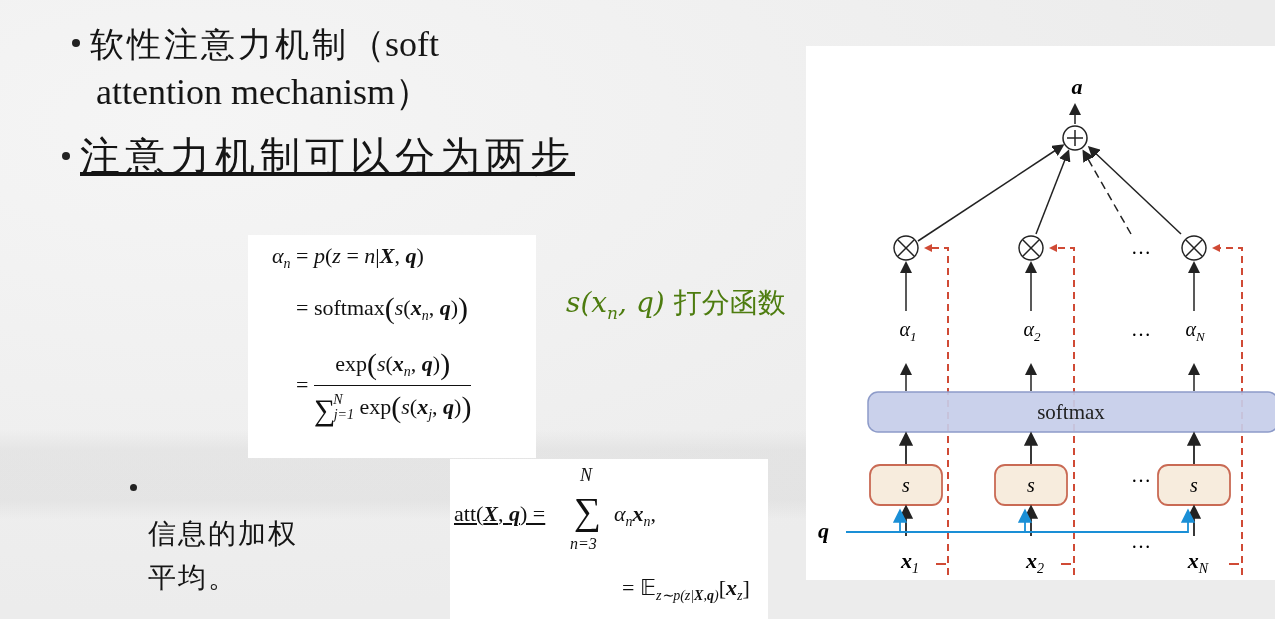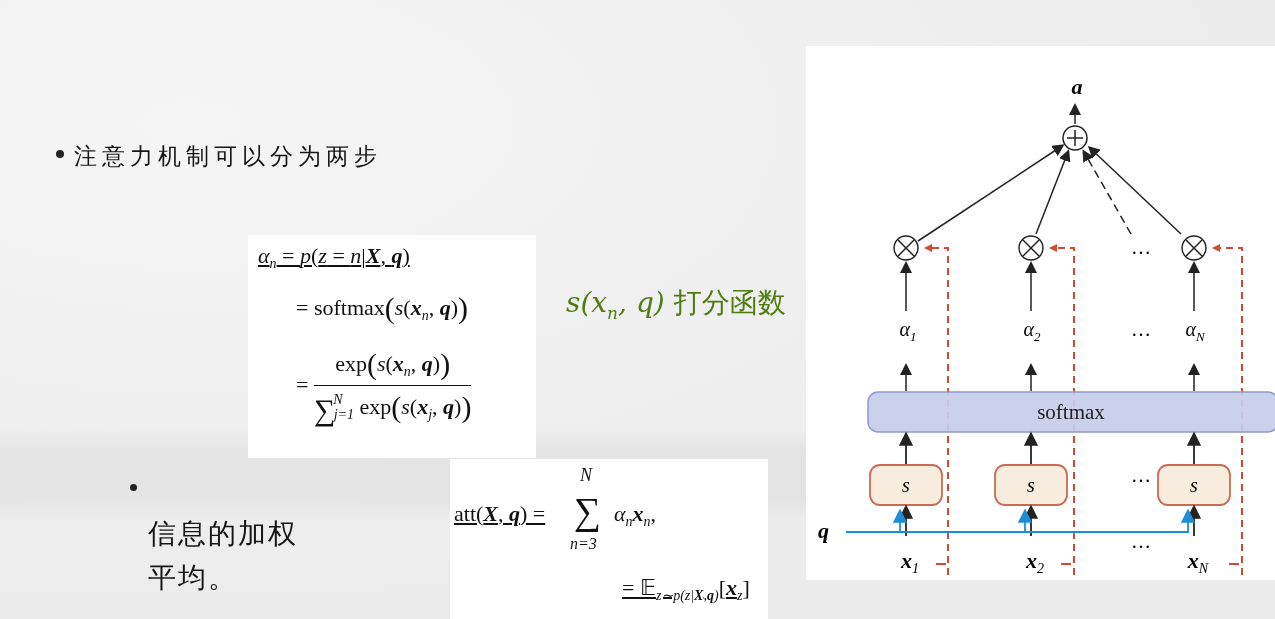--- a/index.html
+++ b/index.html
@@ -8,21 +8,21 @@
     background:
       linear-gradient(180deg, rgba(255,255,255,0) 0px, rgba(255,255,255,0) 430px, rgba(200,200,200,0.25) 450px, rgba(200,200,200,0.25) 500px, rgba(255,255,255,0) 520px),
       radial-gradient(ellipse at 15% 20%, #f5f5f5 0%, #ececec 70%),
       #eeeeee;}
   .slide{position:absolute;inset:0;}
   .bullet{position:absolute;font-family:"DejaVu Serif",serif;color:#151515;}
   .bullet .dot{display:inline-block;width:8px;height:8px;border-radius:50%;background:#222;vertical-align:middle;margin-right:10px;position:relative;top:-4px;}
   .b1{left:72px;top:20px;font-size:34px;line-height:48px;letter-spacing:3px;width:480px;}
   .b1 .lat{font-family:"Liberation Serif",serif;letter-spacing:0;font-size:36px;}
   .b1 .l2{padding-left:24px;display:block;}
-  .b2{left:56px;top:132px;font-size:23px;line-height:48px;letter-spacing:5px;}
+  .b2{left:62px;top:132px;font-size:40px;line-height:48px;letter-spacing:5px;text-decoration:underline;}
   .b3{left:130px;top:190px;font-size:28px;line-height:40px;letter-spacing:3px;}
   .b3 .dot,.b4 .dot{width:7px;height:7px;margin-right:10px;}
   .b3 .greek{font-family:"DejaVu Serif",serif;font-style:italic;letter-spacing:0;}
   .b4{left:130px;top:468px;font-size:28px;line-height:44px;letter-spacing:2px;width:190px;}
   .b4 .l2{display:block;padding-left:18px;}
   .formula-box{position:absolute;background:#fff;}
   .f1{left:248px;top:235px;width:288px;height:223px;}
   .f2{left:450px;top:459px;width:318px;height:160px;}
   .math{position:absolute;font-family:"Liberation Serif",serif;font-size:22px;white-space:nowrap;color:#111;}
   .math i{font-style:italic;}
@@ -39,28 +39,32 @@
   .red-note .lat .sub{font-size:17px;vertical-align:-7px;}
   .diagram{position:absolute;left:806px;top:46px;width:469px;height:534px;background:#fff;}
   .diagram svg{position:absolute;left:0;top:0;}
   .dlabel{font-family:"Liberation Serif",serif;}
 </style>
 </head>
 <body>
 
 <div class="slide">
 
+  <div class="bullet b1">
+    <span class="dot"></span><span>软性注意力机制</span><span class="lat">（soft</span>
+    <span class="l2 lat">attention mechanism）</span>
+  </div>
 
   <div class="bullet b2">
     <span class="dot"></span><span>注意力机制可以分为两步</span>
   </div>
 
 
   <div class="formula-box f1">
-    <div class="math" style="left:10px;top:8px;text-decoration:underline;">
+    <div class="math" style="left:24px;top:8px;">
       <i>α</i><span class="sub">n</span> = <i>p</i>(<i>z</i> = <i>n</i>|<b>X</b>, <b>q</b>)
     </div>
     <div class="math" style="left:48px;top:56px;text-align:right;">
       = softmax<span class="paren">(</span><i>s</i>(<b>x</b><span class="sub">n</span>, <b>q</b>)<span class="paren">)</span>
     </div>
     <div class="math" style="left:48px;top:112px;">
       = <span class="frac">
           <span class="num">exp<span class="paren">(</span><i>s</i>(<b>x</b><span class="sub">n</span>, <b>q</b>)<span class="paren">)</span></span>
           <span class="den"><span class="sum">∑</span><span class="sup" style="margin-left:-2px">N</span><span class="sub" style="margin-left:-9px">j=1</span> exp<span class="paren">(</span><i>s</i>(<b>x</b><span class="sub">j</span>, <b>q</b>)<span class="paren">)</span></span>
         </span>
@@ -80,21 +84,21 @@
   <div class="formula-box f2">
     <div class="math" style="left:4px;top:42px;text-decoration:underline;">
       att(<b>X</b>, <b>q</b>) =
     </div>
     <div class="math" style="left:130px;top:6px;font-size:18px;"><i>N</i></div>
     <div class="math" style="left:124px;top:30px;font-size:38px;">∑</div>
     <div class="math" style="left:120px;top:76px;font-size:16px;"><i>n=3</i></div>
     <div class="math" style="left:164px;top:42px;">
       <i>α</i><span class="sub">n</span><b>x</b><span class="sub">n</span>,
     </div>
-    <div class="math" style="left:172px;top:116px;text-decoration:underline;">
+    <div class="math" style="left:172px;top:116px;">
       = 𝔼<span class="sub">z∼p(z|<b>X</b>,<b>q</b>)</span>[<b>x</b><span class="sub">z</span>]
     </div>
   </div>
 
   <div class="diagram">
     <svg width="469" height="534" viewBox="0 0 469 534">
       <defs>
         <marker id="ab" markerWidth="8" markerHeight="8" refX="6" refY="4" orient="auto">
             <path d="M0,0 L8,4 L0,8 Z" fill="#222"></path>
           </marker>

